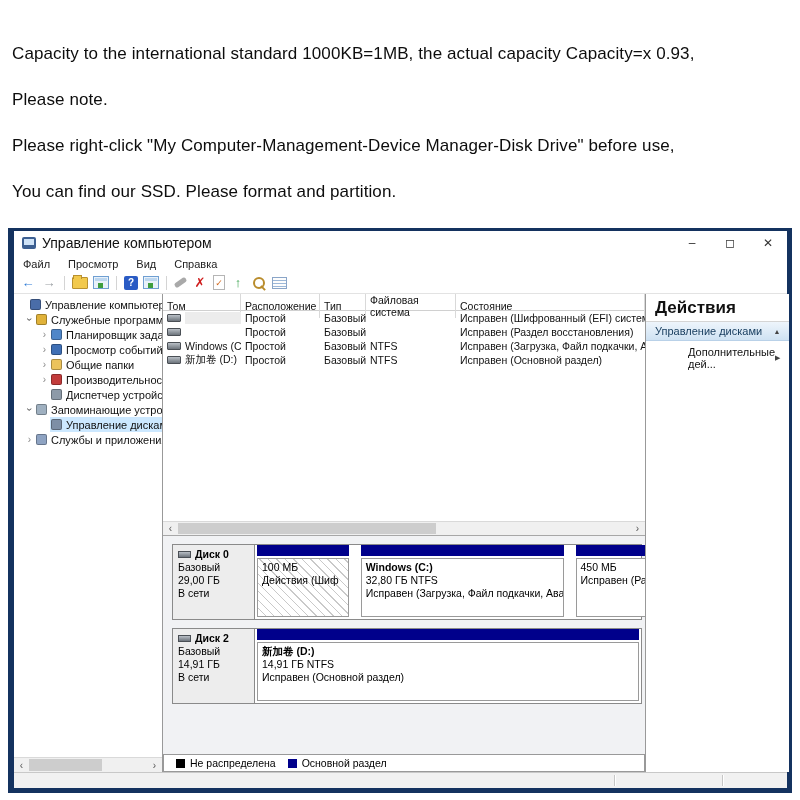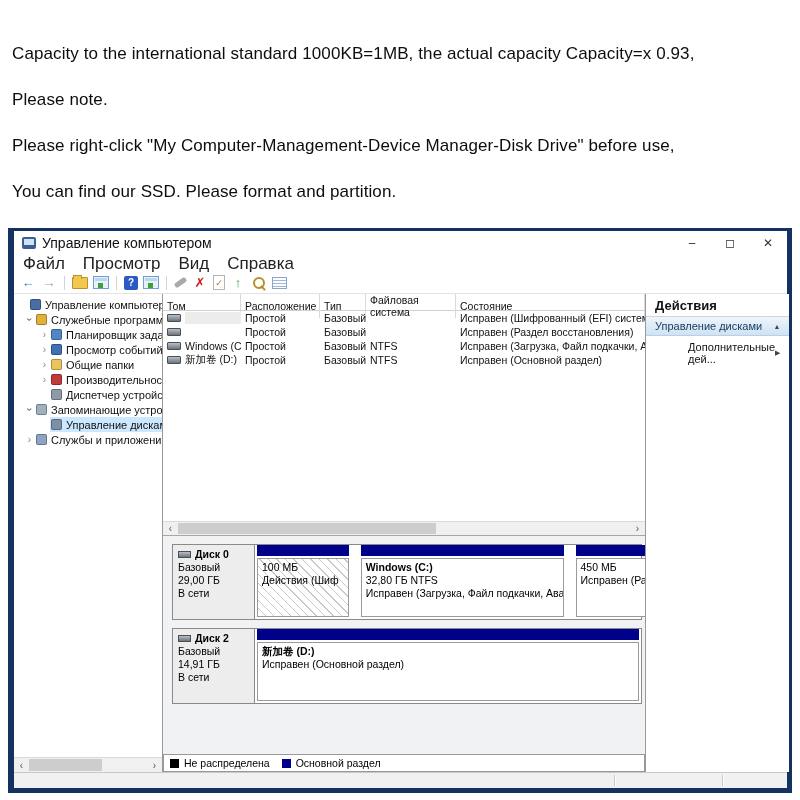--- a/index.html
+++ b/index.html
@@ -16,21 +16,21 @@
          box-shadow:inset 2px 0 0 #b9d4ee; }
 
   .titlebar { height:24px; display:flex; align-items:center; padding-left:8px; background:#fff; }
   .app-icon { width:14px; height:12px; background:#3c5f91; border-radius:2px; position:relative; margin-right:6px; }
   .app-icon::before { content:""; position:absolute; left:2px; top:2px; right:2px; bottom:4px; background:#cfe3f7; }
   .title { font-size:14px; color:#111; }
   .controls { margin-left:auto; display:flex; align-items:center; gap:0; }
   .ctl { width:38px; text-align:center; font-size:12px; color:#333; line-height:24px; }
 
   .menubar { height:17px; display:flex; align-items:center; background:#fff; }
-  .menu-item { font-size:17px; color:#222; padding:0 9px; }
+  .menu-item { font-size:11px; color:#222; padding:0 9px; }
 
   .toolbar { height:22px; display:flex; align-items:center; gap:5px; padding:0 6px; background:#fff; border-bottom:1px solid #e3e3e3; }
   .tbi { width:16px; height:16px; display:inline-flex; align-items:center; justify-content:center; font-size:11px; }
   .tb-sep { width:1px; height:14px; background:#d4d4d4; margin:0 2px; }
   .big { font-weight:bold; font-size:13px; }
   .ic-help { width:14px; height:14px; background:#2a5bc4; color:#fff; font-weight:bold; font-size:10px; border-radius:2px; }
   .ic-folder { width:16px; height:12px; background:#f2c94c; border:1px solid #b9912f; border-radius:1px; position:relative; align-self:center; }
   .ic-folder::before { content:""; position:absolute; top:-3px; left:0; width:7px; height:3px; background:#f2c94c; border:1px solid #b9912f; border-bottom:none; }
   .ic-win { width:16px; height:13px; background:#e8f1fa; border:1px solid #6f9fd2; position:relative; }
   .ic-win::before { content:""; position:absolute; top:1px; left:1px; right:1px; height:3px; background:#bcd6ef; }
@@ -85,27 +85,27 @@
   .disk-name { font-weight:bold; display:flex; align-items:center; gap:4px; }
   .dicon { width:13px; height:7px; background:linear-gradient(#b9bfc6,#6d747c); border:1px solid #4a4f55; flex:none; }
   .parts { flex:1; display:flex; gap:12px; padding:0 2px 2px 2px; }
   .part { display:flex; flex-direction:column; min-width:0; }
   .pband { height:11px; background:#00008b; flex:none; }
   .pbox { flex:1; margin-top:2px; border:1px solid #9a9a9a; background:#fff; padding:2px 4px; font-size:10.5px; line-height:13px; overflow:hidden; white-space:nowrap; }
   .pbox.hatch { background:repeating-linear-gradient(45deg,#ffffff 0 5px,#c9c9c9 5px 6px); }
   .pline1b { font-weight:bold; }
 
   
-  .legend { height:18px; flex:none; border:1px solid #999; background:#fff; display:flex; align-items:center; gap:12px; padding-left:6px; font-size:10.5px; }
+  .legend { height:18px; flex:none; border:1px solid #999; background:#fff; display:flex; align-items:center; gap:12px; padding-left:12px; font-size:10.5px; }
   .leg-item { display:flex; align-items:center; gap:5px; }
   .leg-sq { width:9px; height:9px; flex:none; }
 
   
   .actions { flex:1; background:#fff; display:flex; flex-direction:column; }
-  .act-header { font-size:13px; font-weight:bold; color:#111; padding:4px 9px 3px 9px; border-bottom:1px solid #d5d5d5; }
+  .act-header { font-size:17px; font-weight:bold; color:#111; padding:4px 9px 3px 9px; border-bottom:1px solid #d5d5d5; }
   .act-group { height:19px; background:linear-gradient(#eef5fc,#cfe2f3); border-bottom:1px solid #b9d1e8;
                display:flex; align-items:center; justify-content:space-between; padding:0 9px; font-size:11px; color:#143a5c; }
   .act-caret { font-size:7px; color:#444; }
   .act-item { display:flex; align-items:center; justify-content:space-between; padding:5px 9px 0 42px; font-size:11px; color:#111; }
 
   
   .statusbar { height:16px; background:#f1f1f1; border-top:1px solid #c8c8c8; position:relative; }
   .sb-sep { position:absolute; top:2px; bottom:2px; width:1px; background:#c6c6c6; box-shadow:1px 0 0 #fff; }
 </style>
 </head>
@@ -344,20 +344,21 @@
               </div>
               <div>Базовый</div>
               <div>14,91 ГБ</div>
               <div>В сети</div>
             </div>
             <div class="parts">
               <div class="part" style="width: 100%;">
                 <div class="pband" style="background: rgb(0, 0, 139);"></div>
                 <div class="pbox">
                   <div class="pline1b">新加卷  (D:)</div>
+                  <div>14,91 ГБ NTFS</div>
                   <div>Исправен (Основной раздел)</div>
                 </div>
               </div>
             </div>
           </div>
         </div>
 
       <div class="legend">
           <span class="leg-item">
             <span class="leg-sq" style="background: rgb(0, 0, 0);"></span>

